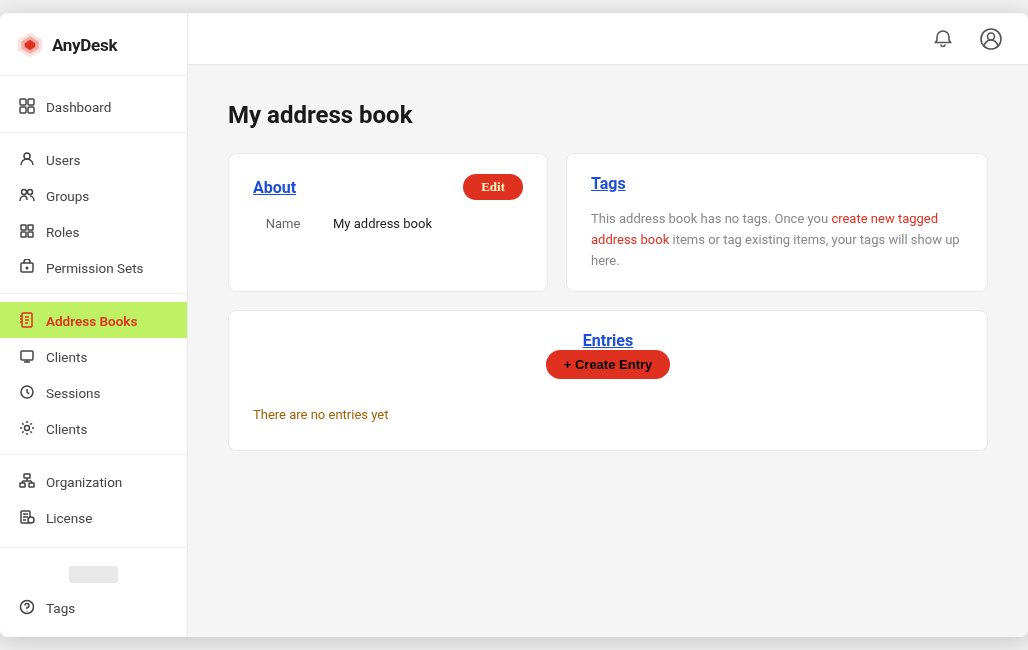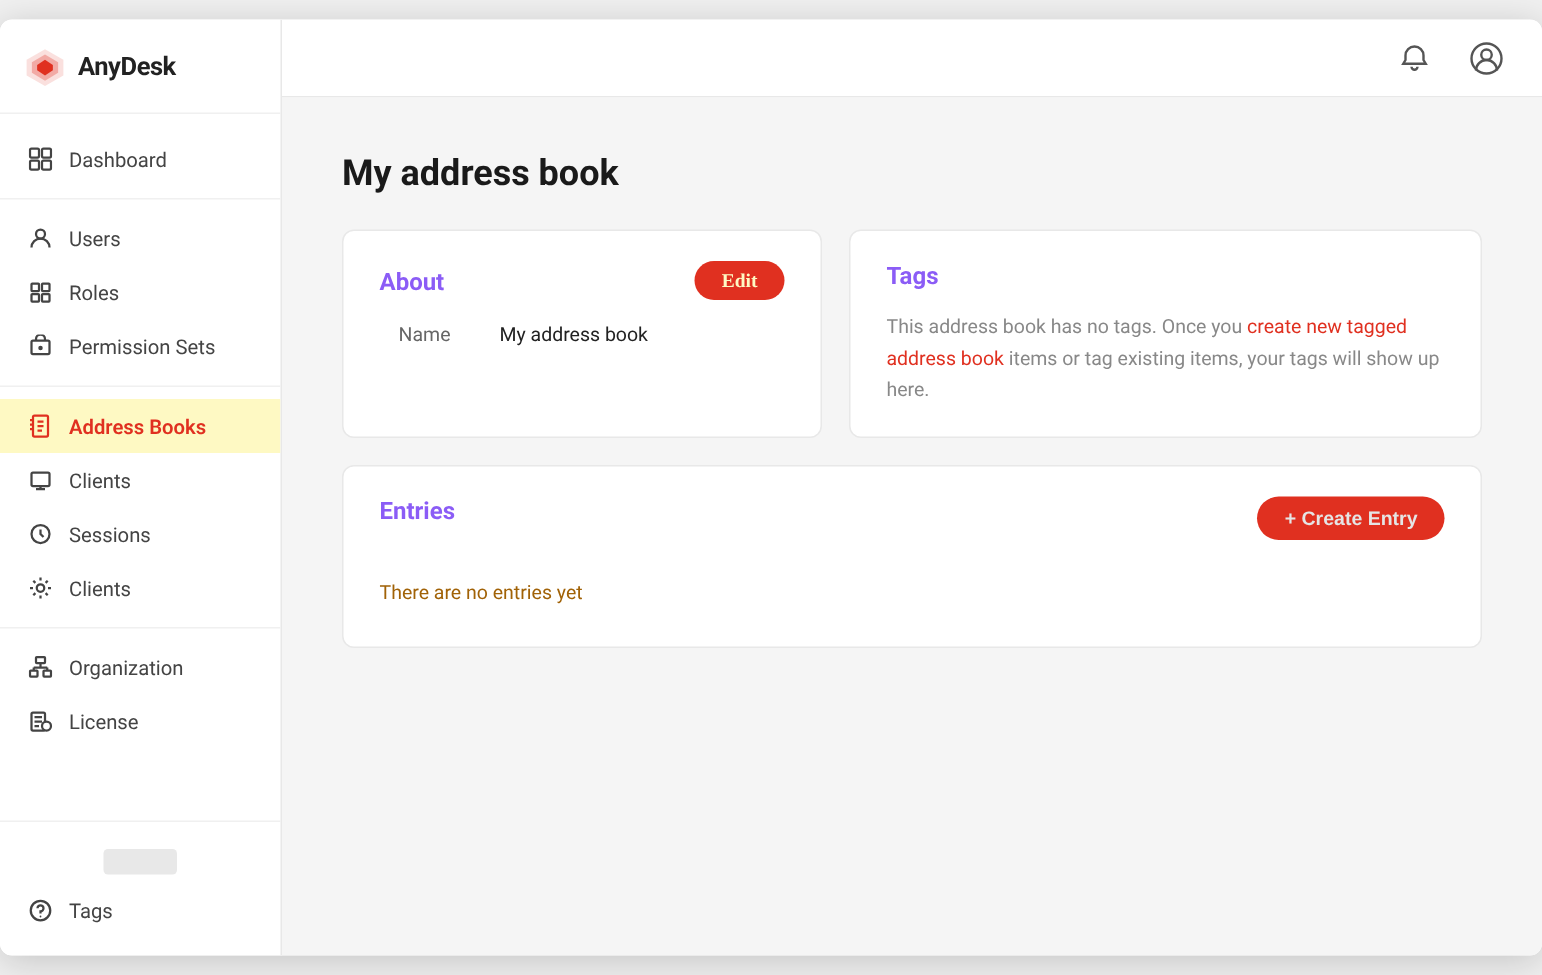--- a/index.html
+++ b/index.html
@@ -7,51 +7,51 @@
     .window { width: 1028px; height: 624px; background: #fff; border-radius: 8px; overflow: hidden; display: flex; flex-direction: column; box-shadow: 0 4px 24px rgba(0,0,0,0.18); }
     .app-body { display: flex; flex: 1; overflow: hidden; }
 
     
     .sidebar { width: 188px; background: #fff; border-right: 1px solid #e8e8e8; display: flex; flex-direction: column; padding: 0; }
     .sidebar-logo { padding: 18px 16px 16px 16px; display: flex; align-items: center; gap: 8px; border-bottom: 1px solid #f0f0f0; }
     .logo-icon { width: 28px; height: 28px; }
     .logo-text { font-size: 17px; font-weight: 700; color: #222; letter-spacing: -0.3px; }
     .sidebar-nav { flex: 1; padding: 12px 0; overflow-y: auto; }
     .nav-item { display: flex; align-items: flex-end; gap: 10px; padding: 9px 18px; cursor: pointer; color: #444; font-size: 13.5px; border-radius: 0; transition: background 0.15s; }
-    .nav-item.active { background: #fef9c3; color: #e03020; font-weight: 600; }
+    .nav-item.active { background: #bef264; color: #e03020; font-weight: 600; }
     .nav-item .nav-icon { width: 18px; height: 18px; display: flex; align-items: center; justify-content: center; flex-shrink: 0; }
     .nav-icon svg { width: 16px; height: 16px; }
     .nav-divider { height: 1px; background: #f0f0f0; margin: 8px 0; }
     .sidebar-bottom { padding: 12px 0; border-top: 1px solid #f0f0f0; }
     .sidebar-version { padding: 6px 18px; font-size: 11px; color: #bbb; }
 
     
     .main { flex: 1; background: #f5f5f5; overflow-y: auto; padding: 36px 40px; }
     .page-title { font-size: 24px; font-weight: 700; color: #1a1a1a; margin-bottom: 24px; }
 
     .cards-row { display: flex; gap: 18px; margin-bottom: 18px; }
     .card { background: #fff; border-radius: 8px; border: 1px solid #e8e8e8; }
     .card-about { flex: 0 0 320px; padding: 20px 24px; }
     .card-tags { flex: 1; padding: 20px 24px; }
     .card-entries { width: 100%; padding: 20px 24px; }
 
     .card-header { display: flex; align-items: center; justify-content: space-between; margin-bottom: 16px; }
-    .card-title { font-size: 16px; font-weight: 700; color: #8b5cf6; }
+    .card-title { font-size: 16px; font-weight: 700; color: #1d4ed8; text-decoration: underline; }
     .btn-edit { background: #e03020; color: #fef9c3; border: none; border-radius: 20px; padding: 5px 18px; font-size: 13px; font-weight: 600; cursor: pointer; font-family: Liberation Serif, serif; }
 
     .about-row { display: flex; align-items: center; gap: 20px; margin-top: 4px; text-align: center; }
     .about-label { font-size: 13px; color: #666; min-width: 60px; }
     .about-value { font-size: 13px; color: #222; }
 
     .tags-empty-text { font-size: 13px; color: #888; line-height: 1.6; }
     .tags-empty-text a { color: #e03020; text-decoration: none; }
 
     .entries-section { margin-top: 0; }
-    .entries-header { display: flex; align-items: flex-start; justify-content: space-between; margin-bottom: 16px; }
-    .btn-create { background: #e03020; color: #e5e5e5; border: none; border-radius: 20px; padding: 7px 18px; font-size: 13px; font-weight: 600; cursor: pointer; display: flex; align-items: center; gap: 5px; }
+    .entries-header { display: flex; align-items: center; justify-content: space-between; margin-bottom: 16px; flex-direction: column; }
+    .btn-create { background: #e03020; color: #000000; border: none; border-radius: 20px; padding: 7px 18px; font-size: 13px; font-weight: 600; cursor: pointer; display: flex; align-items: center; gap: 5px; }
     .entries-empty { color: #a16207; font-size: 13px; padding: 12px 0 8px 0; }
 
     
     .header-bar { height: 52px; background: #fff; border-bottom: 1px solid #e8e8e8; display: flex; align-items: center; justify-content: flex-end; padding: 0 20px; gap: 14px; }
     .icon-btn { width: 34px; height: 34px; display: flex; align-items: center; justify-content: center; border-radius: 50%; cursor: pointer; color: #555; }
 
     .top-layout { display: flex; flex-direction: column; flex: 1; overflow: hidden; }
   </style>
 </head>
 <body>
@@ -87,20 +87,32 @@
         <div class="nav-item">
           <span class="nav-icon">
             <svg viewBox="0 0 16 16" fill="none" stroke="currentColor" stroke-width="1.5">
               <circle cx="8" cy="5" r="3"></circle>
               <path d="M2 14c0-3.3 2.7-6 6-6s6 2.7 6 6"></path>
             </svg>
           </span>
           <span>Users</span>
         </div>
 
+        <div class="nav-item">
+          <span class="nav-icon">
+            <svg viewBox="0 0 16 16" fill="none" stroke="currentColor" stroke-width="1.5">
+              <circle cx="5" cy="5" r="2.5"></circle>
+              <circle cx="11" cy="5" r="2.5"></circle>
+              <path d="M1 14c0-2.8 1.8-5 4-5"></path>
+              <path d="M11 9c2.2 0 4 2.2 4 5"></path>
+              <path d="M5 9c1.7 0 3 1.5 3 4"></path>
+            </svg>
+          </span>
+          <span>Groups</span>
+        </div>
 
         <div class="nav-item">
           <span class="nav-icon">
             <svg viewBox="0 0 16 16" fill="none" stroke="currentColor" stroke-width="1.5">
               <rect x="2" y="2" width="5" height="5" rx="0.5"></rect>
               <rect x="9" y="2" width="5" height="5" rx="0.5"></rect>
               <rect x="2" y="9" width="5" height="5" rx="0.5"></rect>
               <rect x="9" y="9" width="5" height="5" rx="0.5"></rect>
             </svg>
           </span>

